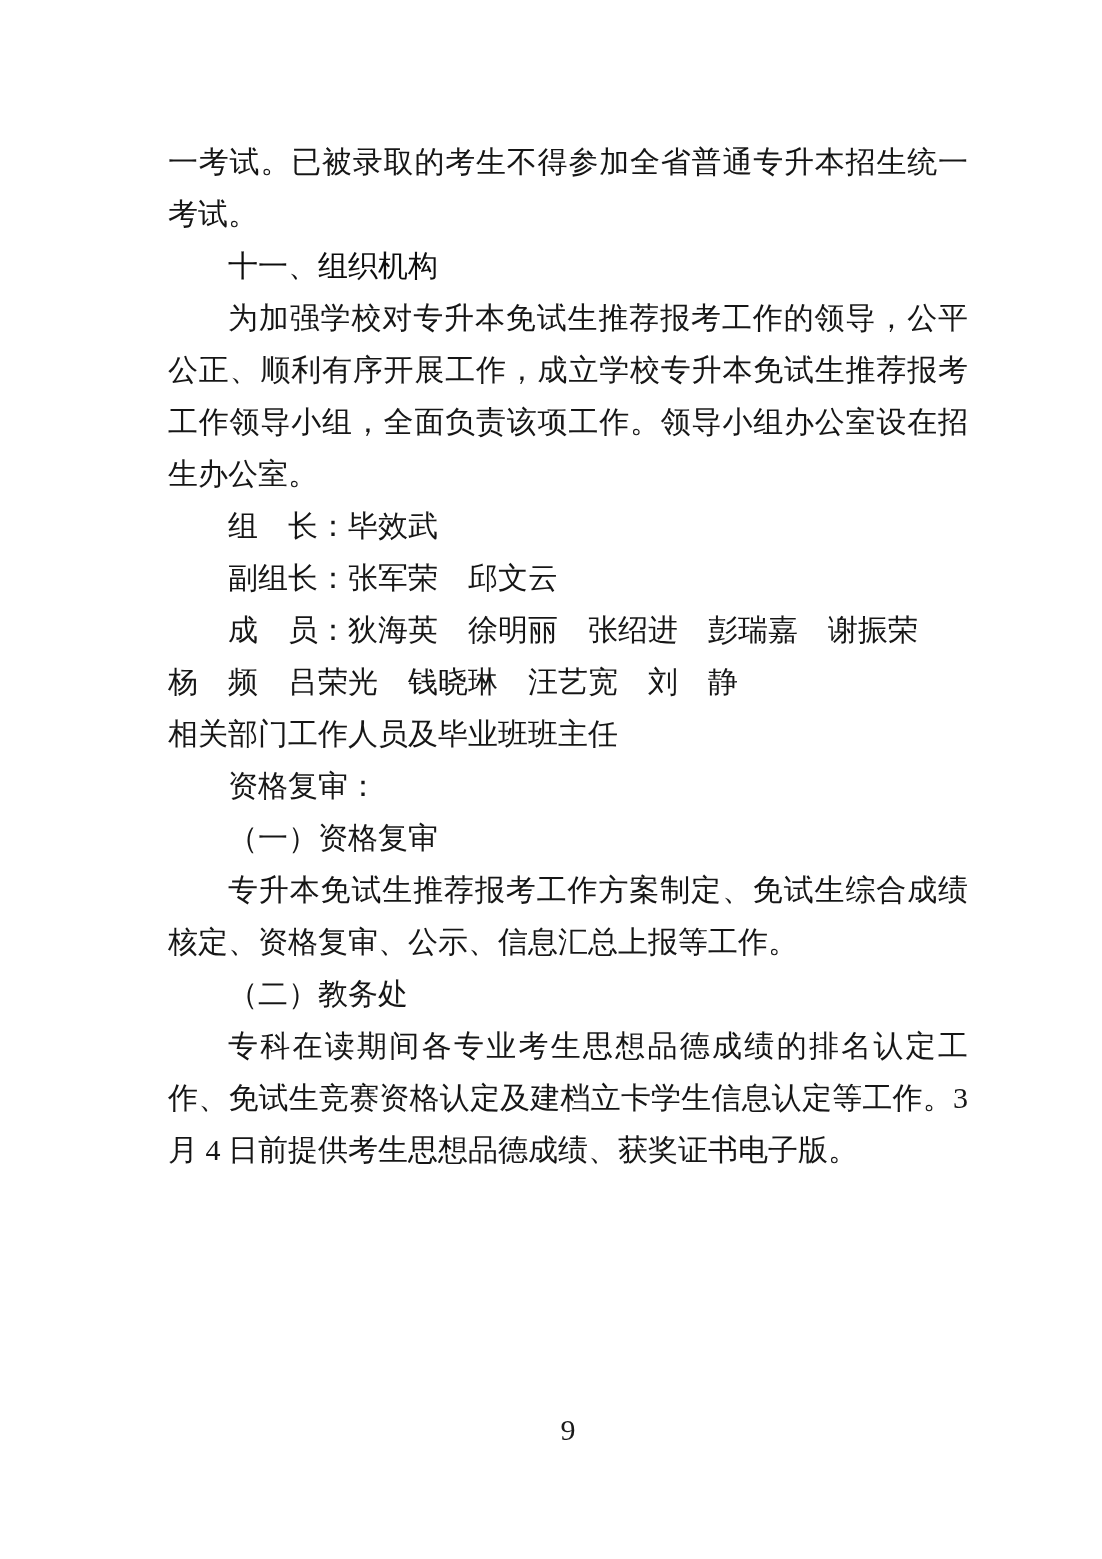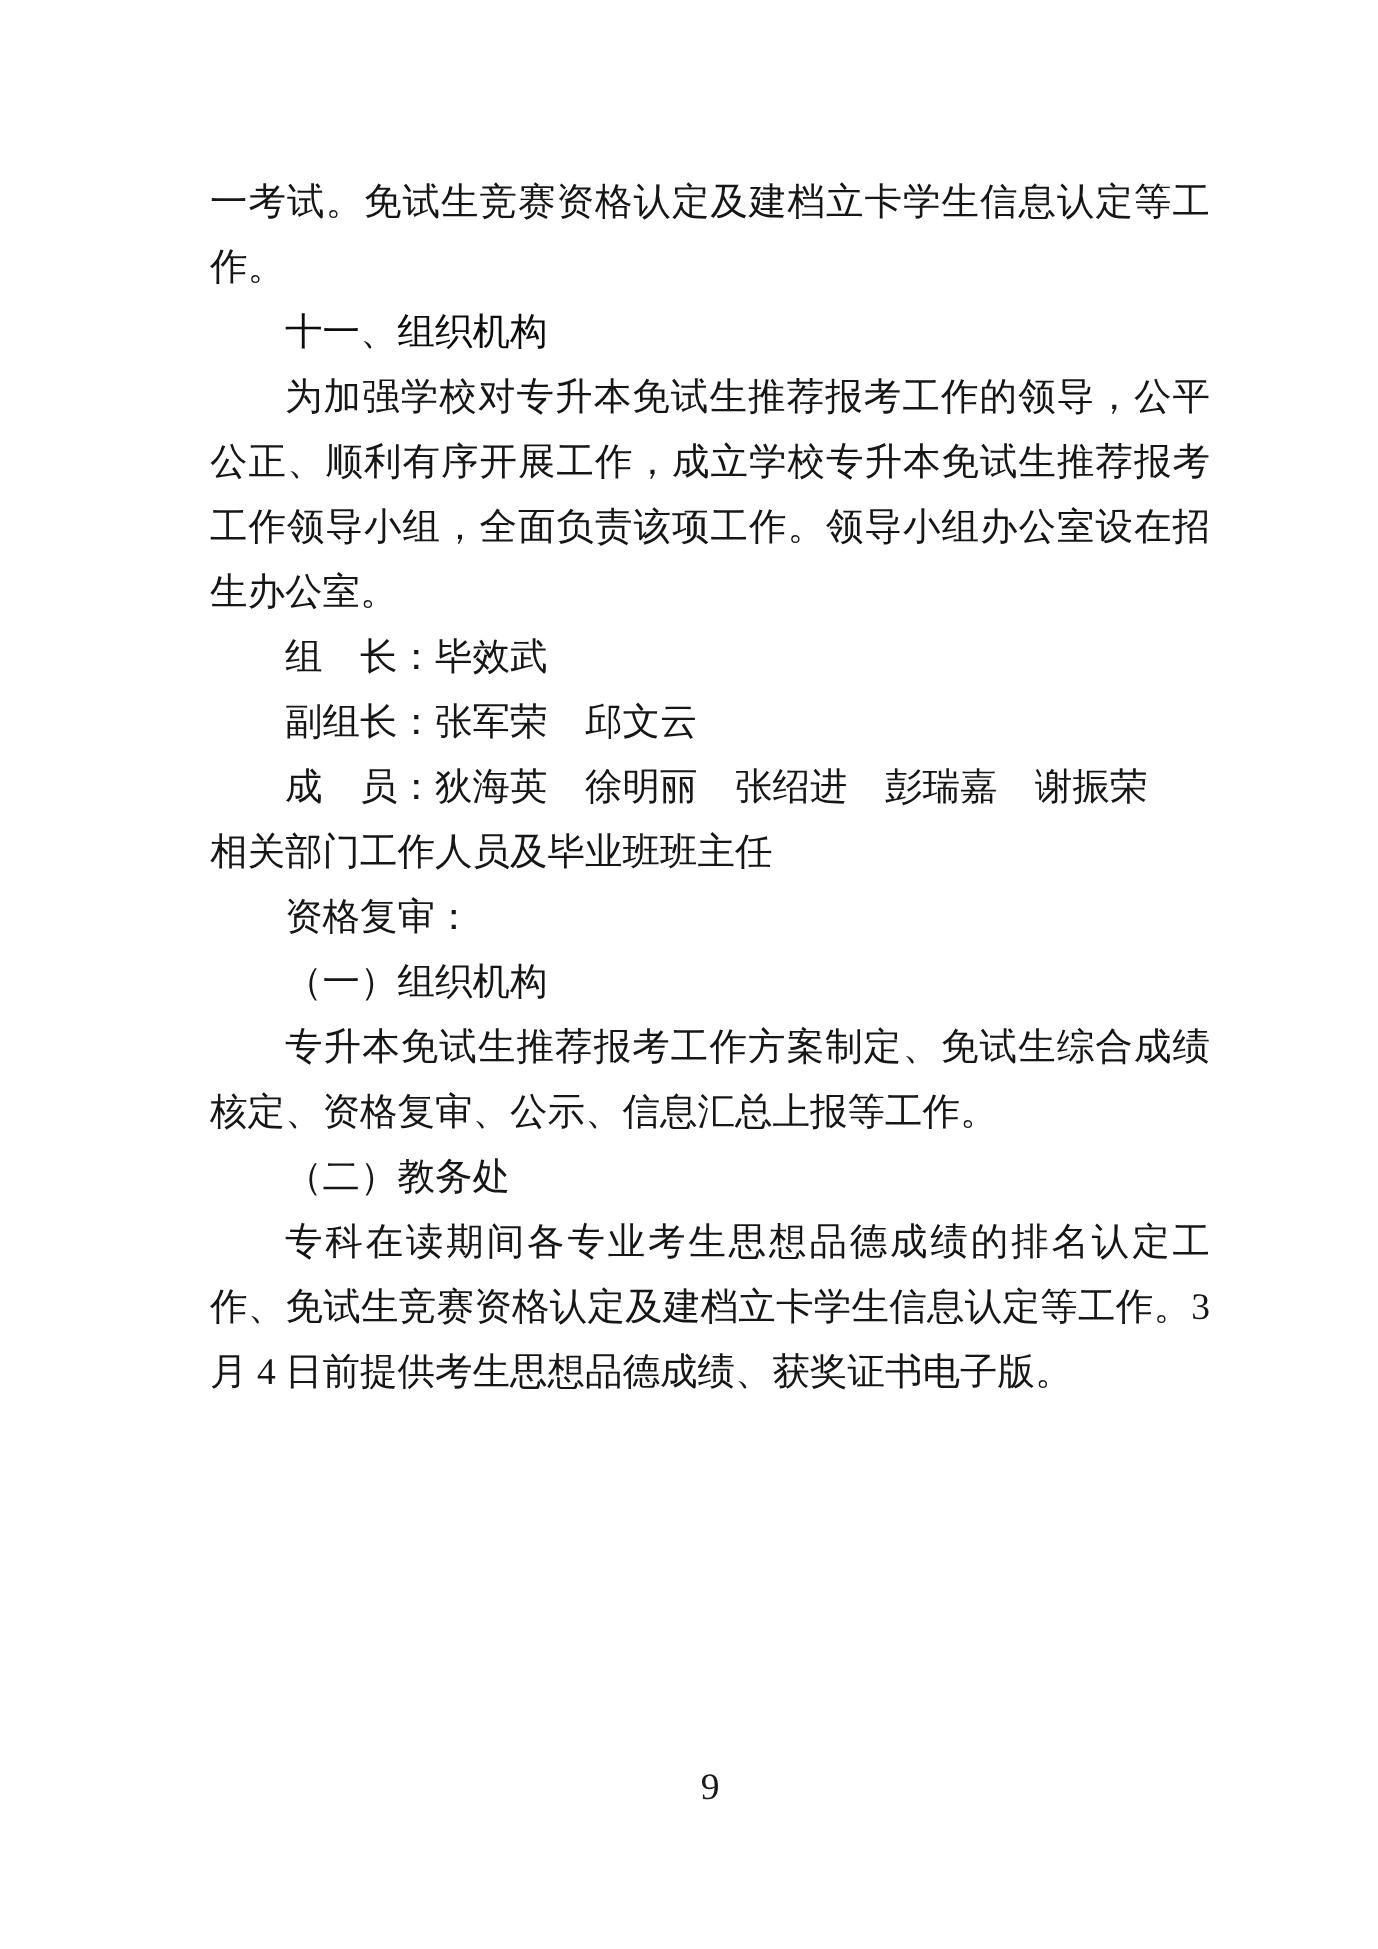--- a/index.html
+++ b/index.html
@@ -67,29 +67,30 @@
     line-height: 52px;
     color: #1a1a1a;
   }
 </style>
 </head>
 <body>
 
 <div class="sheet">
 
   <main class="content">
-    <p class="plain">一考试。免试生竞赛资格认定及建档立卡学生信息认定等工作。</p>
+    <p class="plain">一考试。已被录取的考生不得参加全省普通专升本招生统一考试。</p>
     <h2 class="heading">十一、组织机构</h2>
     <p class="para">为加强学校对专升本免试生推荐报考工作的领导，公平公正、顺利有序开展工作，成立学校专升本免试生推荐报考工作领导小组，全面负责该项工作。领导小组办公室设在招生办公室。</p>
     <p class="kv">组　长：毕效武</p>
     <p class="kv">副组长：张军荣　邱文云</p>
     <p class="kv">成　员：狄海英　徐明丽　张绍进　彭瑞嘉　谢振荣</p>
+    <p class="kv-cont">杨　频　吕荣光　钱晓琳　汪艺宽　刘　静</p>
     <p class="kv-cont">相关部门工作人员及毕业班班主任</p>
     <p class="para">资格复审：</p>
-    <p class="para">（一）组织机构</p>
+    <p class="para">（一）资格复审</p>
     <p class="para">专升本免试生推荐报考工作方案制定、免试生综合成绩核定、资格复审、公示、信息汇总上报等工作。</p>
     <p class="para">（二）教务处</p>
     <p class="para">专科在读期间各专业考生思想品德成绩的排名认定工作、免试生竞赛资格认定及建档立卡学生信息认定等工作。3 月 4 日前提供考生思想品德成绩、获奖证书电子版。</p>
   </main>
 
   <footer class="footer">
     <span>9</span>
   </footer>
 
 </div>

